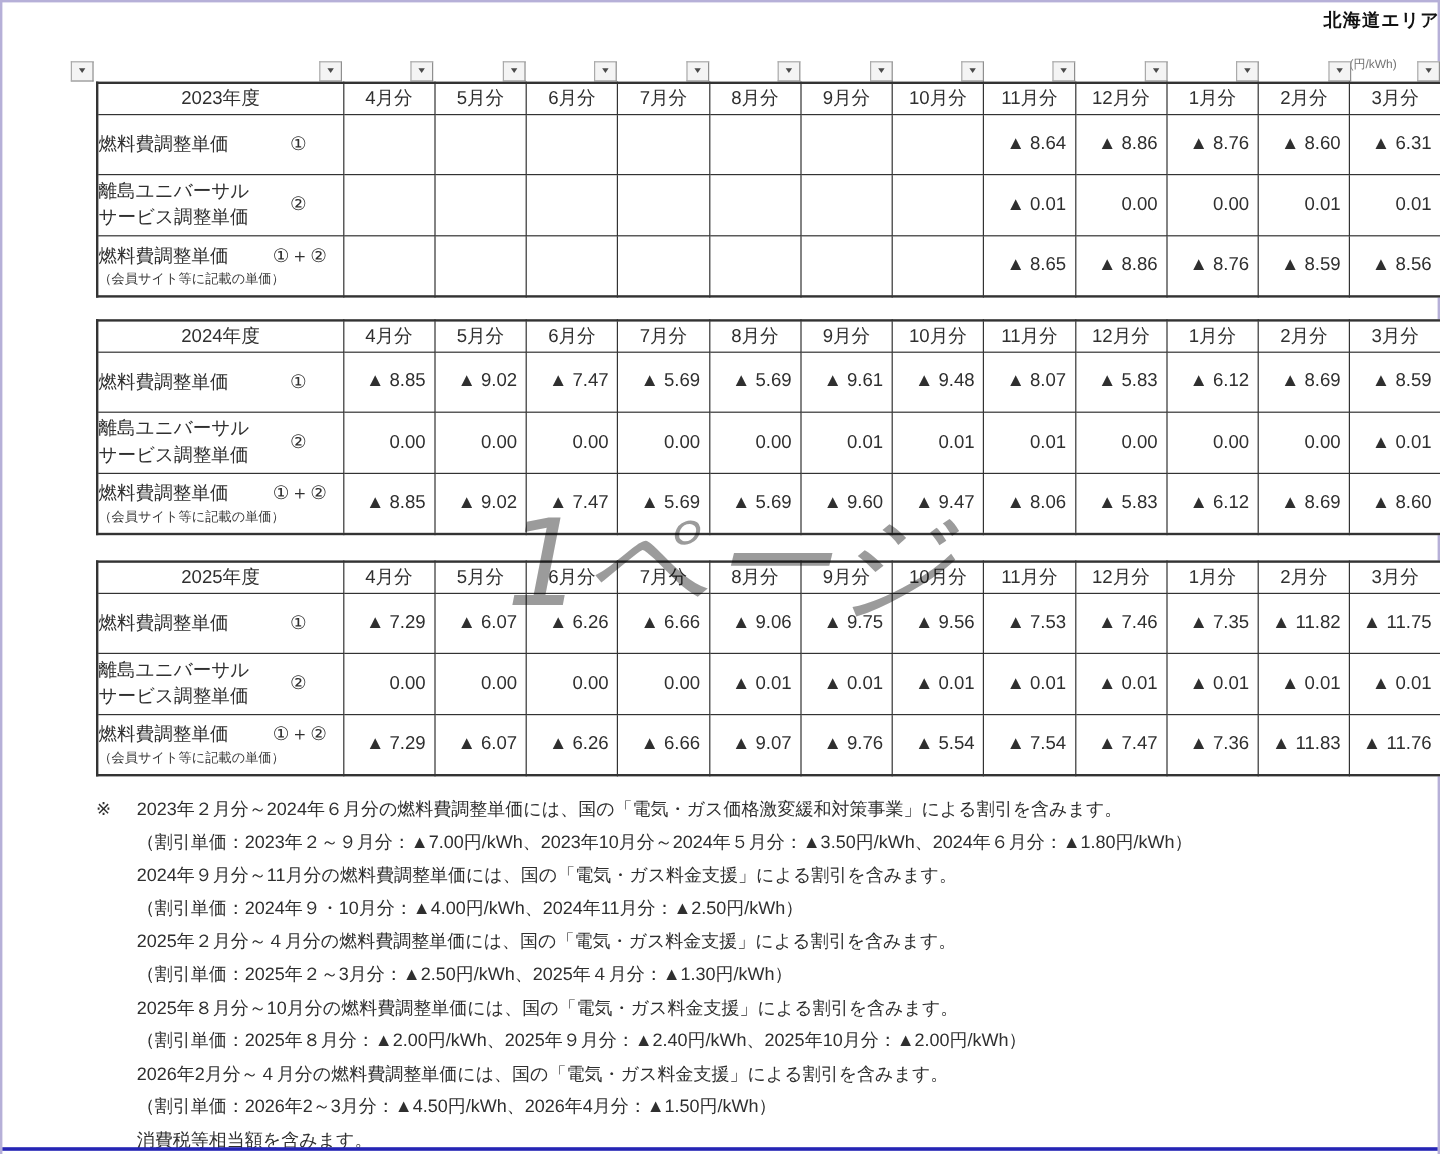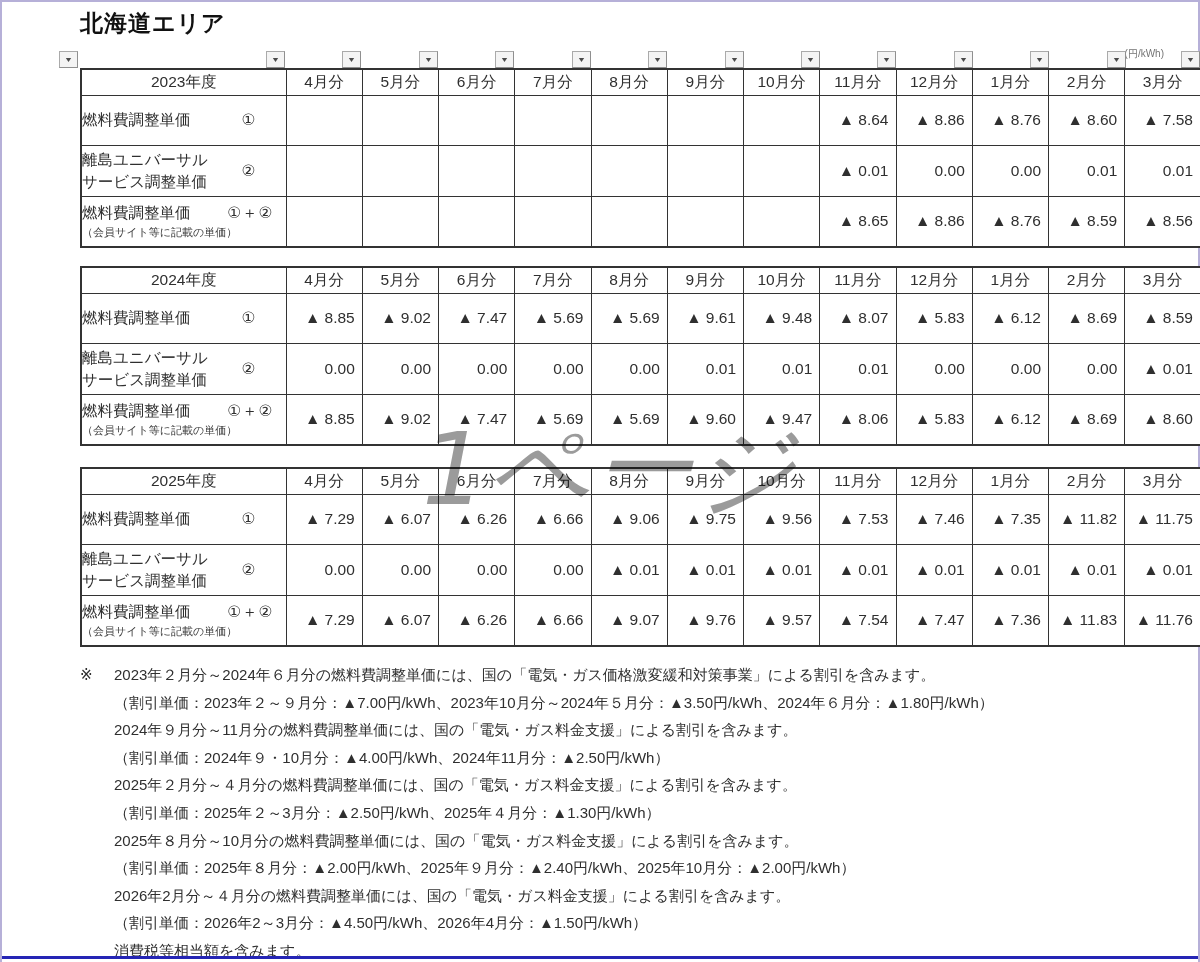--- a/index.html
+++ b/index.html
@@ -17,22 +17,22 @@
     font-family:"Liberation Sans","DejaVu Sans",sans-serif;color:var(--text);
   }
   .sheet{
     position:relative;width:1200px;height:962px;background:#fff;
     border-top:2px solid var(--frame-lavender);
     border-left:2px solid var(--frame-lavender);
     border-right:2px solid var(--frame-lavender);
   }
   .page-break-line{position:absolute;left:0;right:0;bottom:3px;height:3px;background:var(--page-break-blue);}
   .page-title{
-    position:absolute;left:78px;top:6px;width:1120px;text-align:left;
-    font-size:23px;font-weight:bold;color:#111;letter-spacing:1px;
+    position:absolute;left:78px;top:6px;width:1120px;text-align:right;
+    font-size:15px;font-weight:bold;color:#111;letter-spacing:1px;
   }
   .unit-label{position:absolute;top:45px;right:34px;font-size:10px;color:#737373;}
   
   .filter-btn{
     position:absolute;top:49px;width:19px;height:17px;
     background:var(--filter-button-bg);
     border:1px solid #aaaaaa;border-right-color:#8f8f8f;border-bottom-color:#8f8f8f;
     display:flex;align-items:center;justify-content:center;cursor:pointer;
   }
   .filter-btn .glyph{font-size:7px;line-height:7px;color:#4a4a4a;transform:scaleX(1.3);}
@@ -160,21 +160,21 @@
             <td class="num"></td>
             <td class="num"></td>
             <td class="num"></td>
             <td class="num"></td>
             <td class="num"></td>
             <td class="num"></td>
             <td class="num">▲ 8.64</td>
             <td class="num">▲ 8.86</td>
             <td class="num">▲ 8.76</td>
             <td class="num">▲ 8.60</td>
-            <td class="num">▲ 7.58</td>
+            <td class="num">▲ 6.31</td>
           </tr>
           <tr class="r-island">
             <td class="lbl">
               <div class="lbl-main">
                 <div class="lbl-lines">
                   <div>離島ユニバーサル</div>
                   <div>サービス調整単価</div>
                 </div>
                 <span class="mark">②</span>
               </div>
@@ -395,21 +395,21 @@
                 <span class="mark">①＋②</span>
               </div>
               <div class="sub-label">（会員サイト等に記載の単価）</div>
             </td>
             <td class="num">▲ 7.29</td>
             <td class="num">▲ 6.07</td>
             <td class="num">▲ 6.26</td>
             <td class="num">▲ 6.66</td>
             <td class="num">▲ 9.07</td>
             <td class="num">▲ 9.76</td>
-            <td class="num">▲ 9.57</td>
+            <td class="num">▲ 5.54</td>
             <td class="num">▲ 7.54</td>
             <td class="num">▲ 7.47</td>
             <td class="num">▲ 7.36</td>
             <td class="num">▲ 11.83</td>
             <td class="num">▲ 11.76</td>
           </tr>
         </tbody>
       </table>
     </div>
   <div class="notes" id="notes">

